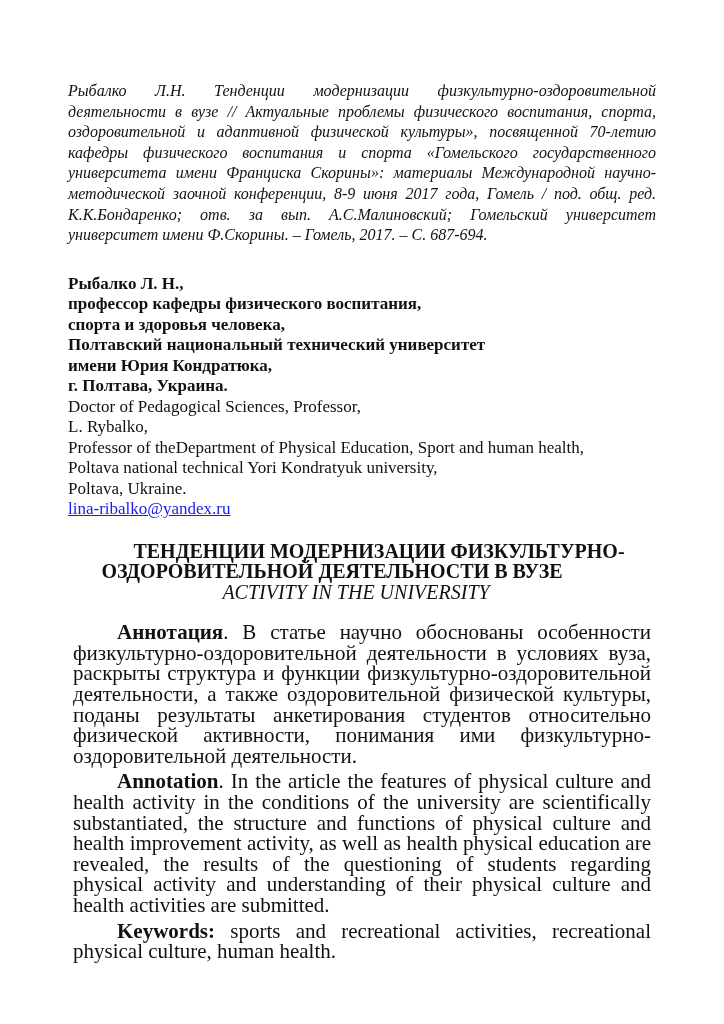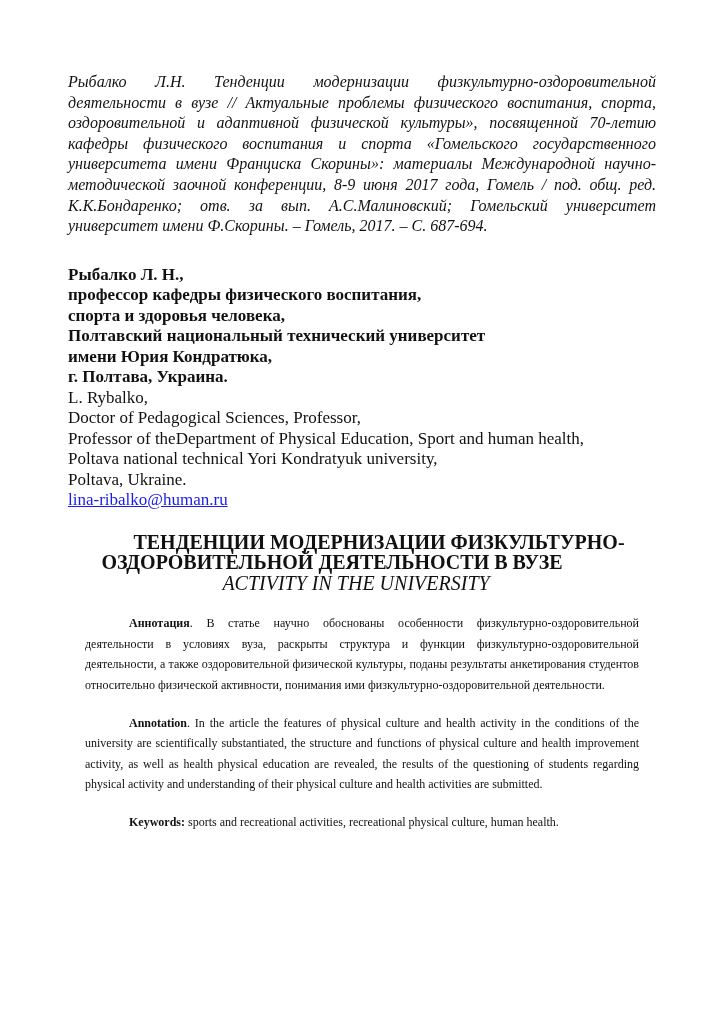--- a/index.html
+++ b/index.html
@@ -1,55 +1,55 @@
 <!DOCTYPE html>
 <html><head>
 <meta charset="utf-8">
 <style>
   html, body { margin: 0; padding: 0; background: #ffffff; }
   body { width: 724px; height: 1024px; position: relative; overflow: hidden;
          font-family: "Liberation Serif", "DejaVu Serif", serif; color: #111111; }
-  .page { position: absolute; left: 68px; top: 72px; width: 588px; }
+  .page { position: absolute; left: 68px; top: 81px; width: 588px; }
   .citation { font-style: italic; font-size: 16px; line-height: 20.6px; text-align: justify;
               text-align-last: left; margin: 0; }
   .author-block { margin-top: 28px; text-align: left; font-size: 17px; line-height: 20.5px; }
   .author-block .b { font-weight: bold; }
   .author-block .en { font-weight: normal; }
   .email { color: #1a1aee; text-decoration: underline; cursor: pointer; }
   .title-block { margin-top: 21px; text-align: center; font-size: 20px; line-height: 20.5px; }
   .title-ru { font-weight: bold; }
   .title-ru .l1 { display:block; padding-left: 34px; }
   .title-ru .l2 { display:block; padding-right: 60px; }
   .title-en .l1 { display:block; padding-left: 40px; }
   .title-en .l2 { display:block; padding-right: 12px; font-style: italic; }
-  .para { font-size: 12px; line-height: 20.6px; text-align: justify; text-indent: 44px; margin: 17px; }
+  .para { font-size: 21px; line-height: 20.6px; text-align: justify; text-indent: 44px; margin: 5px; }
   .first-para { margin-top: 20px; }
   .para .lead { font-weight: bold; }
   div.line { display:block; }
 </style>
 </head>
 <body>
 
 <div class="page">
 
   <p class="citation">Рыбалко Л.Н. Тенденции модернизации физкультурно-оздоровительной деятельности в вузе // Актуальные проблемы физического воспитания, спорта, оздоровительной и адаптивной физической культуры», посвященной 70-летию кафедры физического воспитания и спорта «Гомельского государственного университета имени Франциска Скорины»: материалы Международной научно-методической заочной конференции, 8-9 июня 2017 года, Гомель / под. общ. ред. К.К.Бондаренко; отв. за вып. А.С.Малиновский; Гомельский университет университет имени Ф.Скорины. – Гомель, 2017. – С. 687-694.</p>
 
   <div class="author-block">
     <div class="b line">Рыбалко Л. Н.,</div>
     <div class="b line">профессор кафедры физического воспитания,</div>
     <div class="b line">спорта и здоровья человека,</div>
     <div class="b line">Полтавский национальный технический университет</div>
     <div class="b line">имени Юрия Кондратюка,</div>
     <div class="b line">г. Полтава, Украина.</div>
+    <div class="en line">Doctor of Pedagogical Sciences, Professor,</div>
     <div class="en line">L. Rybalko,</div>
-    <div class="en line">Doctor of Pedagogical Sciences, Professor,</div>
     <div class="en line">Professor of theDepartment of Physical Education, Sport and human health,</div>
     <div class="en line">Poltava national technical Yori Kondratyuk university,</div>
     <div class="en line">Poltava, Ukraine.</div>
-    <div class="en line"><a class="email" title="lina-ribalko@yandex.ru">lina-ribalko@human.ru</a></div>
+    <div class="en line"><a class="email" title="lina-ribalko@yandex.ru">lina-ribalko@yandex.ru</a></div>
   </div>
 
   <div class="title-block">
     <div class="title-ru">
       <span class="l1">ТЕНДЕНЦИИ МОДЕРНИЗАЦИИ ФИЗКУЛЬТУРНО-</span>
       <span class="l2">ОЗДОРОВИТЕЛЬНОЙ ДЕЯТЕЛЬНОСТИ В ВУЗЕ</span>
     </div>
     <div class="title-en">
       <span class="l2">ACTIVITY IN THE UNIVERSITY</span>
     </div>

